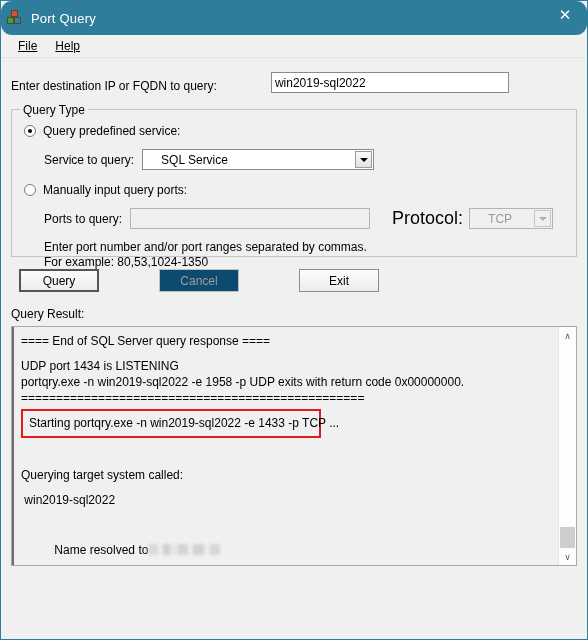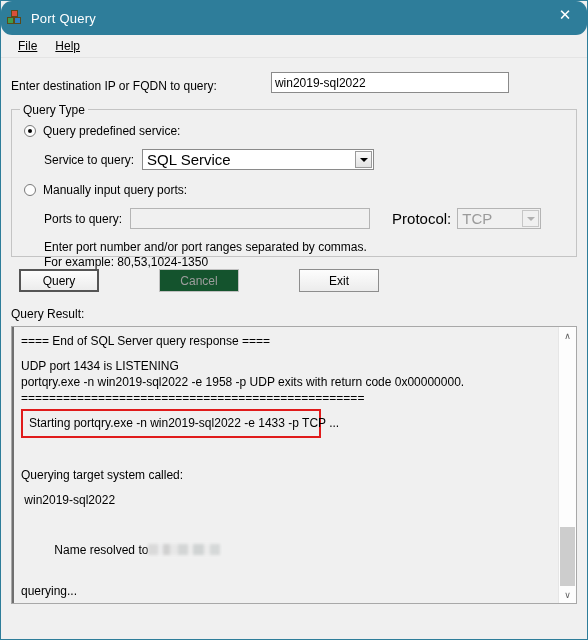--- a/index.html
+++ b/index.html
@@ -184,22 +184,22 @@
     margin-left: 8px;
     width: 232px;
     height: 21px;
     background: #ffffff;
     border: 1px solid #8a8a8a;
     box-sizing: border-box;
     display: flex;
     align-items: center;
   }
   .combo .combo-value {
-    padding-left: 4px;
-    font-size: 15px;
+    padding-left: 18px;
+    font-size: 12px;
   }
   .combo .combo-arrow {
     position: absolute;
     right: 1px;
     top: 1px;
     width: 17px;
     height: 17px;
     background: linear-gradient(#fafafa,#e3e3e3);
     border: 1px solid #9a9a9a;
     box-sizing: border-box;
@@ -236,21 +236,21 @@
     padding: 0 3px;
     color: #9a9a9a;
     outline: none;
   }
 
   .protocol-wrap {
     display: flex;
     align-items: center;
     margin-left: 22px;
   }
-  .protocol-label { font-size: 15px; color: #000; }
+  .protocol-label { font-size: 18px; color: #000; }
   .protocol-combo {
     width: 84px;
     margin-left: 6px;
   }
 
   .hint {
     margin-top: 11px;
     padding-left: 20px;
     font-size: 12px;
     line-height: 15px;
@@ -273,35 +273,35 @@
     cursor: pointer;
     color: #000;
     display: flex;
     align-items: center;
     justify-content: center;
   }
   .btn.focused { border: 2px solid #555; }
   .btn.disabled {
     color: #9d9d9d;
     border-color: #c0c0c0;
-    background: #14532d;
+    background: #0c4a6e;
     cursor: default;
   }
   .btn-spacer-1 { width: 60px; }
   .btn-spacer-2 { width: 60px; }
 
   
   .result-label {
     margin-top: 15px;
     font-size: 12px;
   }
   .result-box {
     margin-top: 5px;
     position: relative;
-    height: 278px;
+    height: 240px;
     background: #f0f0f0;
     border: 1px solid #a8a8a8;
     box-sizing: border-box;
     overflow: hidden;
     text-decoration: underline;
   }
   .result-inner {
     position: absolute;
     left: 0; top: 0; right: 17px; bottom: 0;
     background: #f0f0f0;

